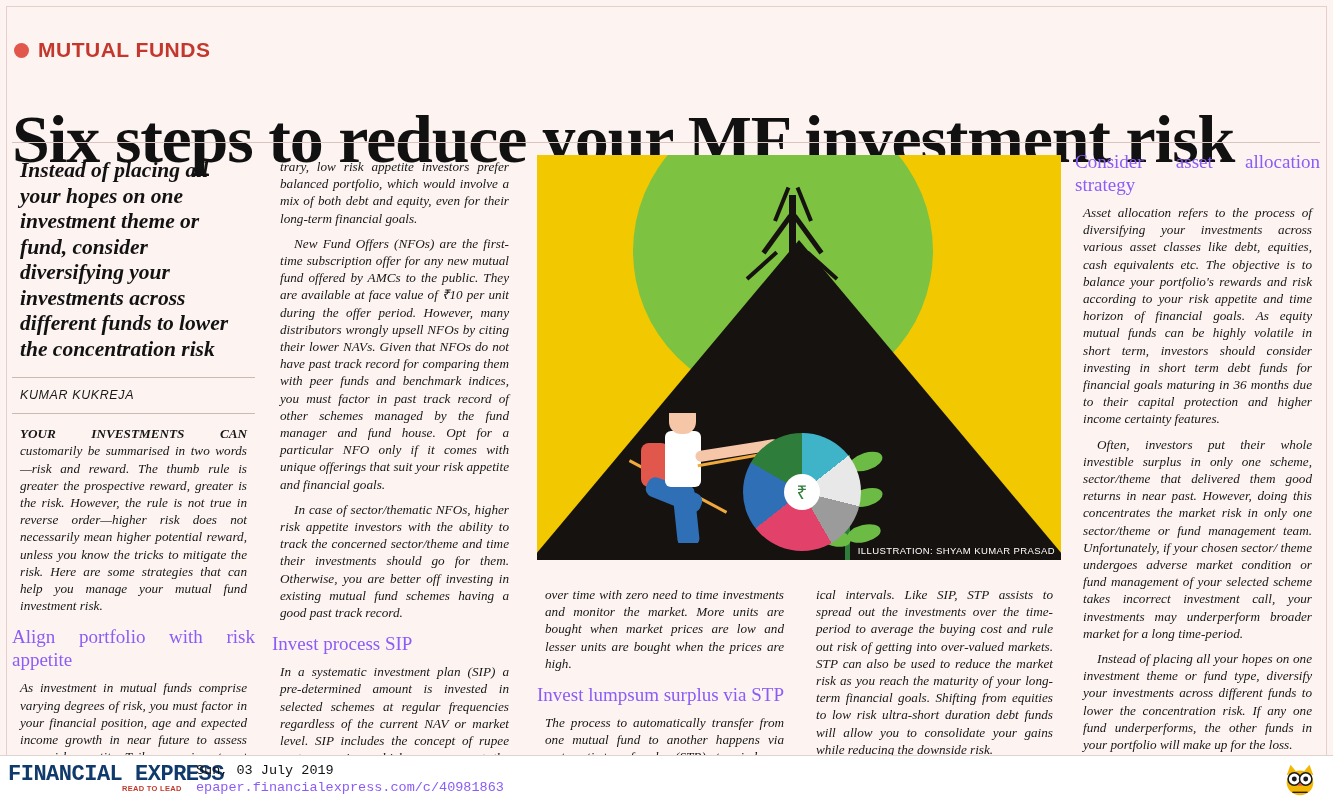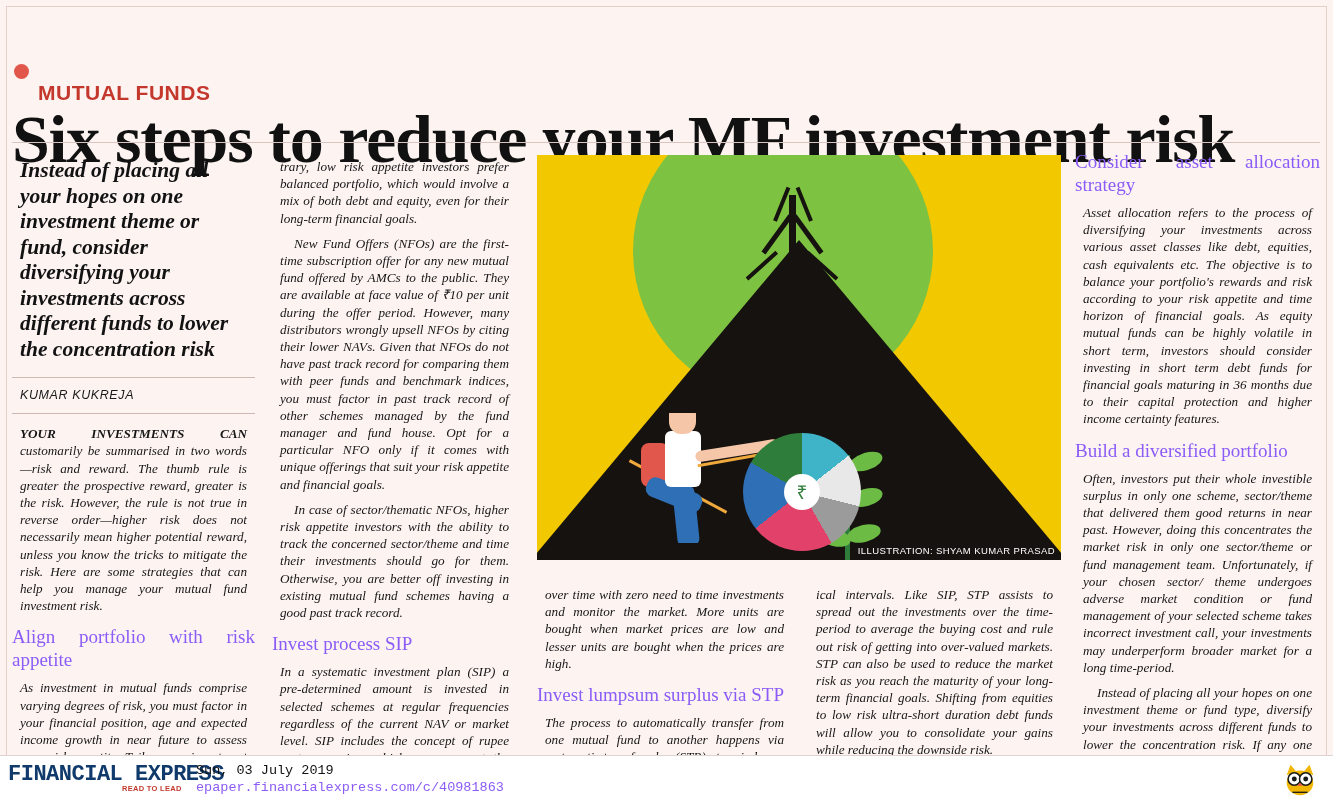--- a/index.html
+++ b/index.html
@@ -43,21 +43,20 @@
     border-radius: 50%;
     background: #e2574c;
     display: inline-block;
   }
   .kicker-text {
     font-family: "Liberation Sans", sans-serif;
     font-weight: bold;
     font-size: 21px;
     letter-spacing: 0.5px;
     color: #c4372c;
-    margin-top: 43px;
   }
   .headline {
     position: absolute;
     left: 12px;
     top: 62px;
     width: 1310px;
     font-family: "Liberation Serif", serif;
     font-weight: bold;
     font-size: 68px;
     line-height: 62px;
@@ -480,21 +479,20 @@
     <p>The process to automatically transfer from one mutual fund to another happens via systematic transfer plan (STP) at period-</p>
   </div>
 
   <div class="col" id="col4">
     <p>ical intervals. Like SIP, STP assists to spread out the investments over the time-period to average the buying cost and rule out risk of getting into over-valued markets. STP can also be used to reduce the market risk as you reach the maturity of your long-term financial goals. Shifting from equities to low risk ultra-short duration debt funds will allow you to consolidate your gains while reducing the downside risk.</p>
   </div>
 
   <div class="col" id="col5">
     <h3 style="margin-top:0;">Consider asset allocation strategy</h3>
     <p>Asset allocation refers to the process of diversifying your investments across various asset classes like debt, equities, cash equivalents etc. The objective is to balance your portfolio's rewards and risk according to your risk appetite and time horizon of financial goals. As equity mutual funds can be highly volatile in short term, investors should consider investing in short term debt funds for financial goals maturing in 36 months due to their capital protection and higher income certainty features.</p>
-    <h3>Build a diversified portfolio</h3>
     <p>Often, investors put their whole investible surplus in only one scheme, sector/theme that delivered them good returns in near past. However, doing this concentrates the market risk in only one sector/theme or fund management team. Unfortunately, if your chosen sector/ theme undergoes adverse market condition or fund management of your selected scheme takes incorrect investment call, your investments may underperform broader market for a long time-period.</p>
     <p>Instead of placing all your hopes on one investment theme or fund type, diversify your investments across different funds to lower the concentration risk. If any one fund underperforms, the other funds in your portfolio will make up for the loss.</p>
     <p class="writer-note">The writer is CEO &amp; co-founder, Paisabazaar.com</p>
   </div>
 
   <div class="footer">
     <div class="fe-logo">FINANCIAL EXPRESS</div>
     <div class="fe-tag">READ TO LEAD</div>
     <div class="footer-date">Sun, 03 July 2019</div>
     <div class="footer-url">epaper.financialexpress.com/c/40981863</div>

